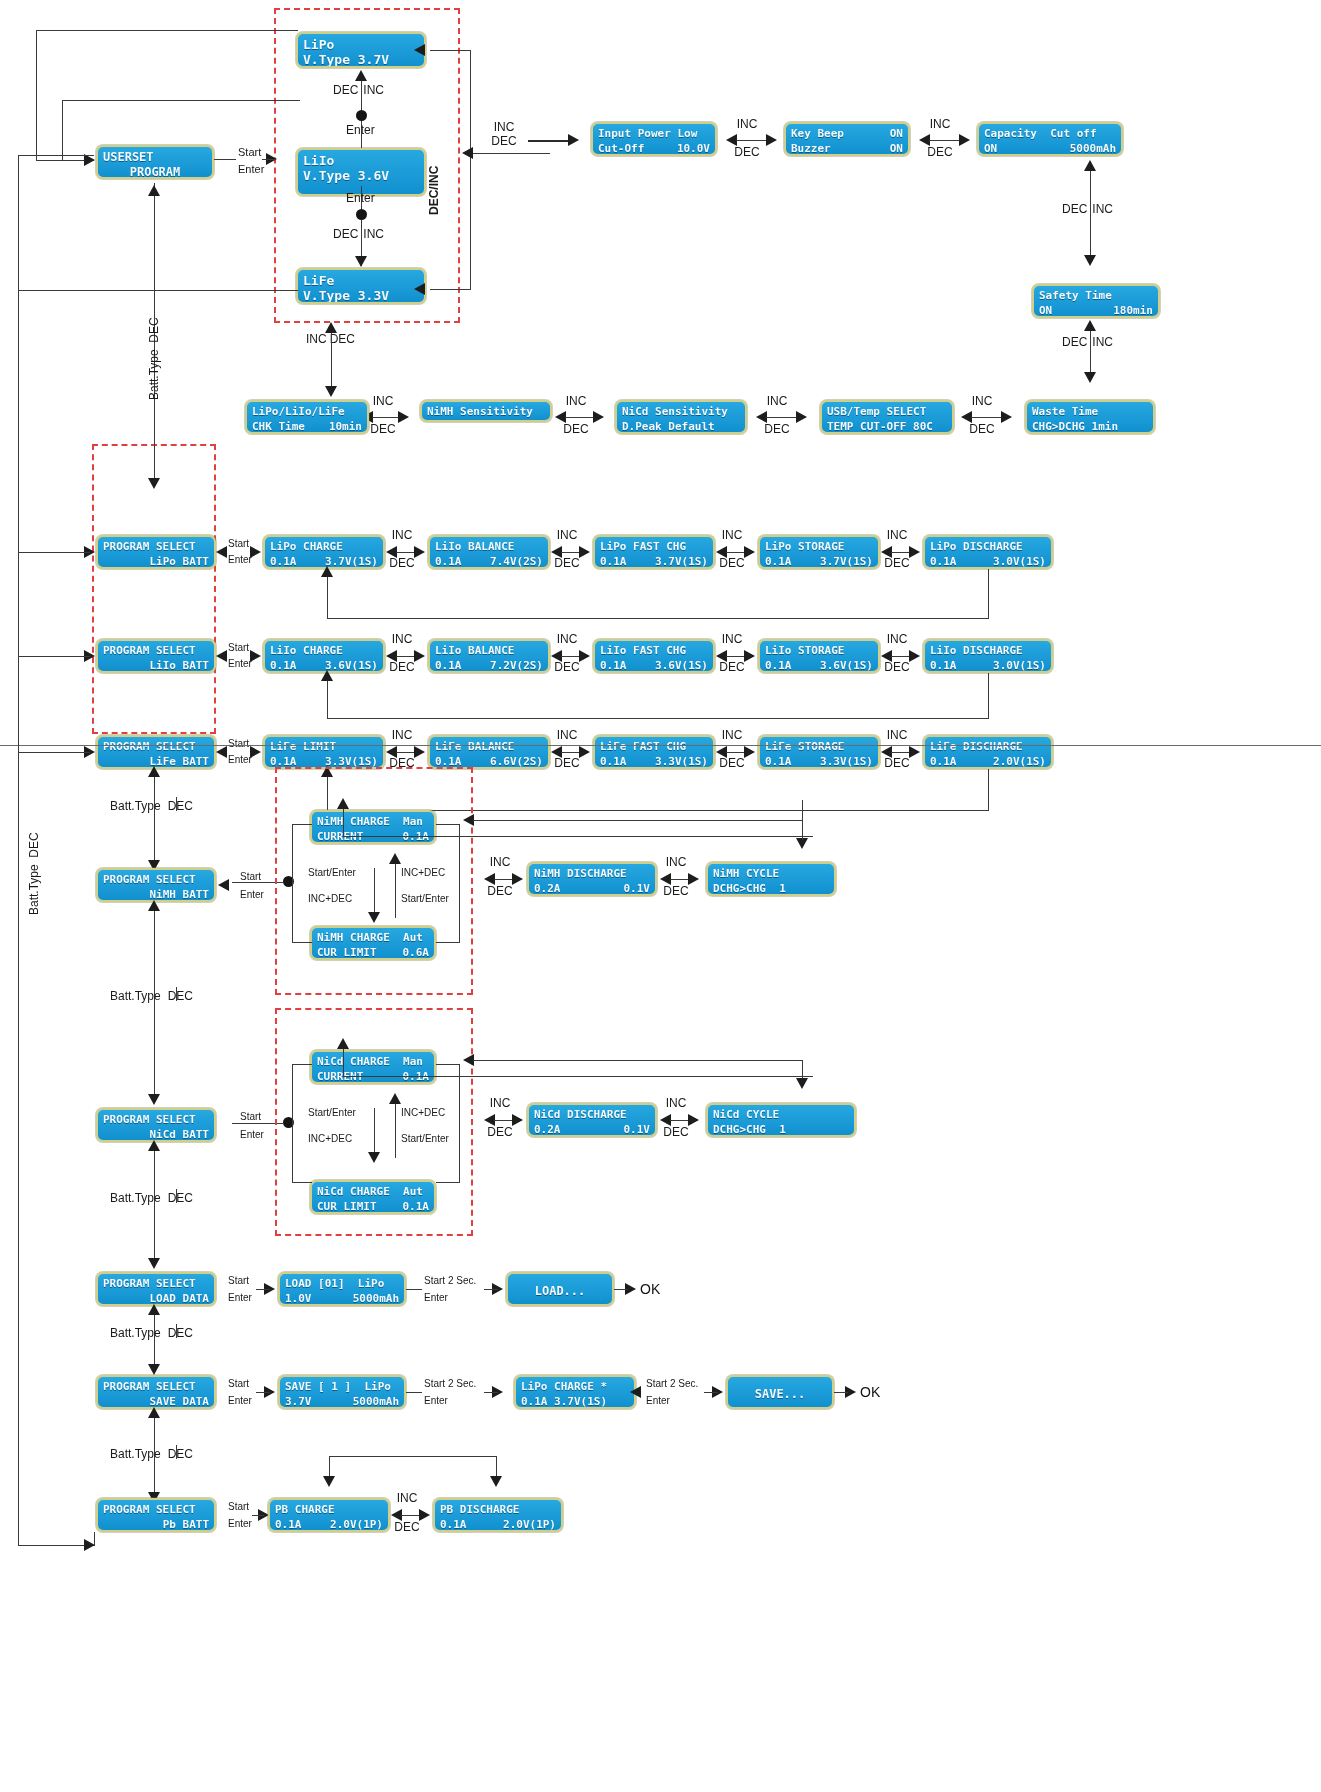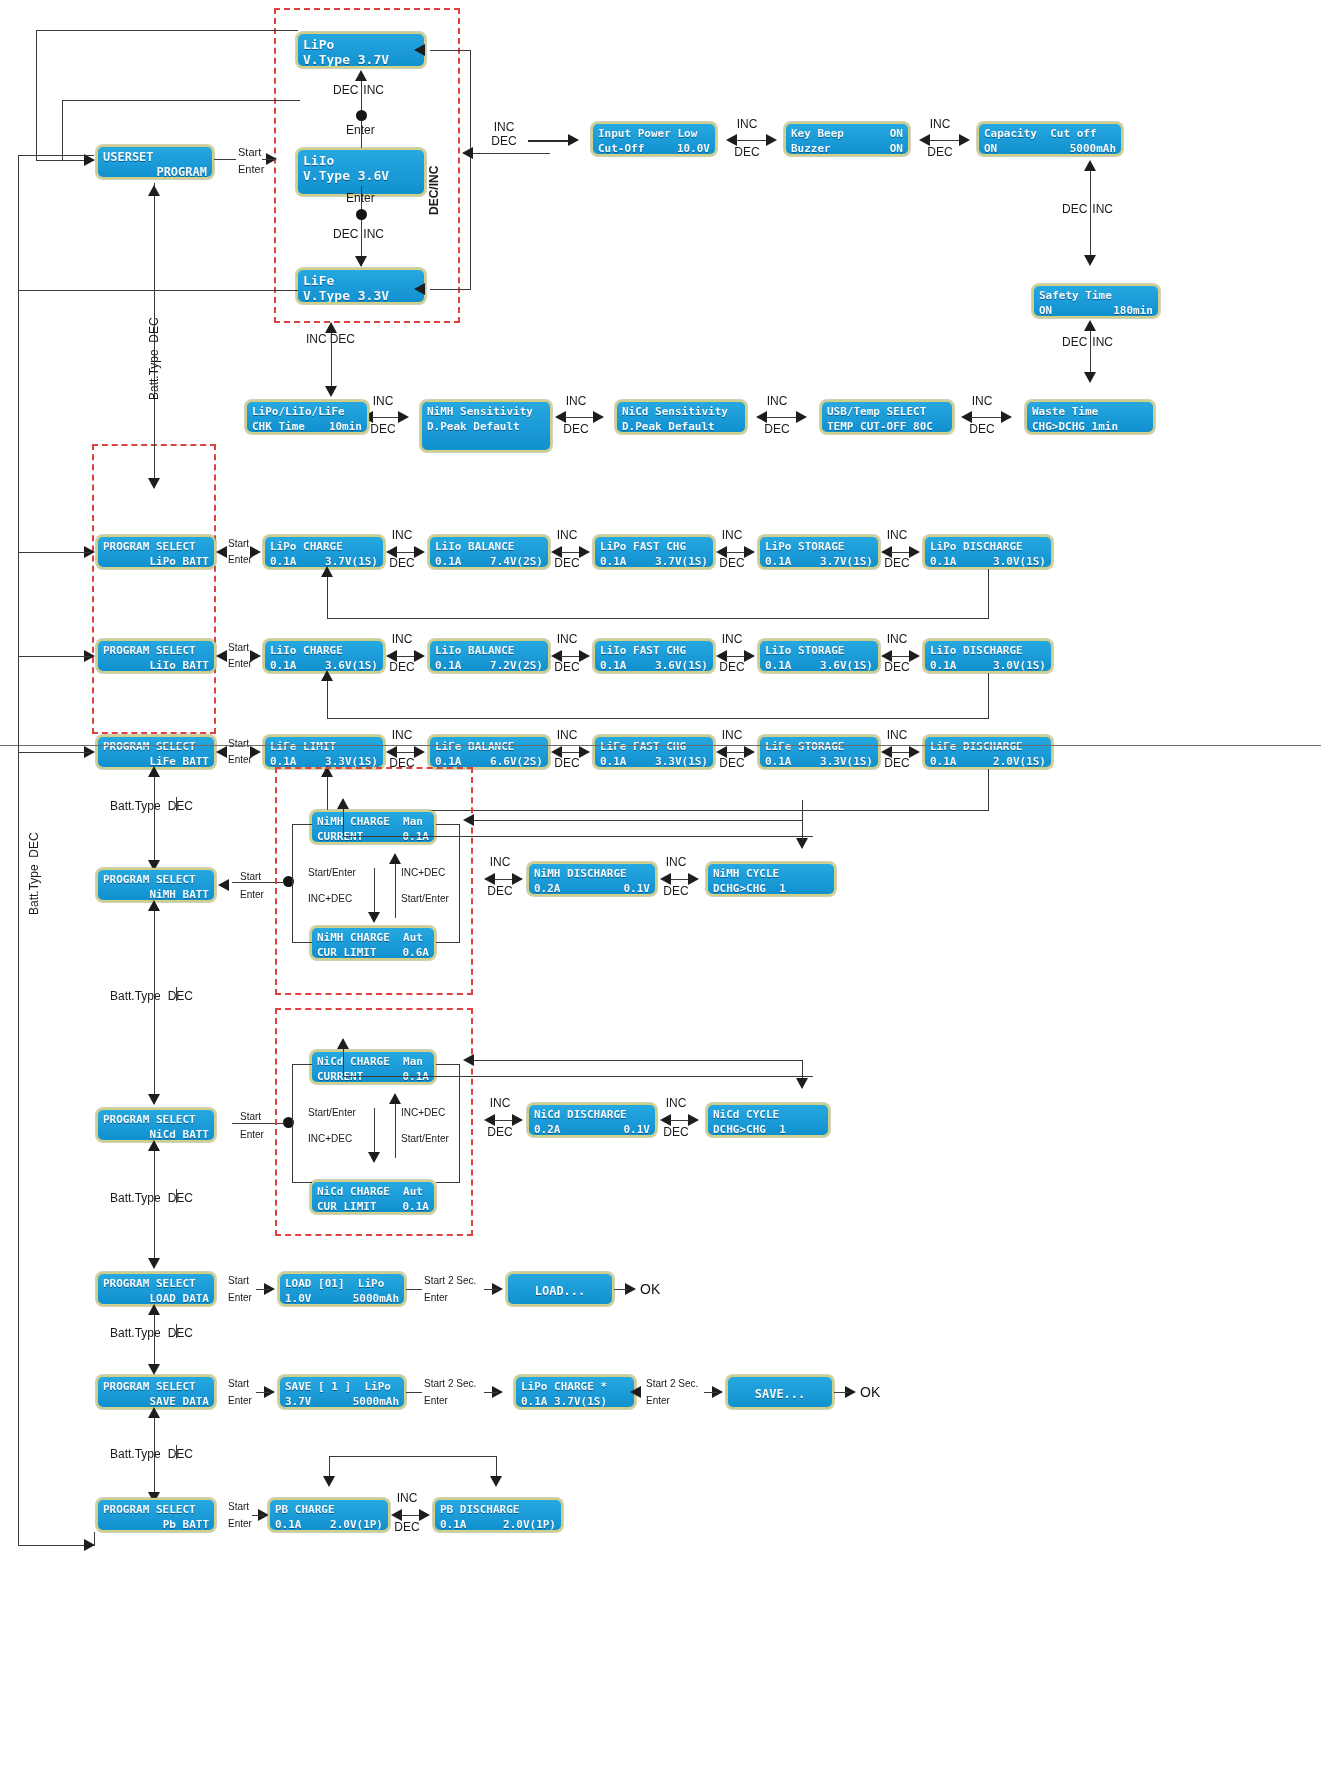--- a/index.html
+++ b/index.html
@@ -109,21 +109,21 @@
   <div class="ln lnv" style="left:470px;top:50px;height:240px;"></div>
   <div class="ln lnh" style="left:430px;top:50px;width:41px;"></div>
   <div class="ah l" style="left:414px;top:44px;"></div>
   <div class="ln lnh" style="left:430px;top:289px;width:41px;"></div>
   <div class="ah l" style="left:414px;top:283px;"></div>
   <div class="ln lnh" style="left:470px;top:153px;width:80px;"></div>
   <div class="ah l" style="left:462px;top:147px;"></div>
 
   <div class="lcd fs12" style="left:96px;top:145px;width:118px;height:34px;">
     <div class="l1">USERSET</div>
-    <div class="l2" style="text-align:right;">PROGRAM</div>
+    <div class="l2" style="text-align:center;">PROGRAM</div>
   </div>
 
   <div class="lb sm" style="left:238px;top:146px;">Start</div>
   <div class="lb sm" style="left:238px;top:163px;">Enter</div>
   <div class="ln lnh" style="left:214px;top:159px;width:22px;"></div>
   <div class="ah r" style="left:266px;top:153px;"></div>
   <div class="ln lnh" style="left:262px;top:159px;width:14px;"></div>
 
   <div class="ln lnh" style="left:36px;top:30px;width:262px;"></div>
   <div class="ln lnv" style="left:36px;top:30px;height:130px;"></div>
@@ -250,21 +250,21 @@
   <div class="ah l" style="left:555px;top:411px;"></div>
   <div class="ln lnh" style="left:565px;top:417px;width:30px;"></div>
   <div class="ah r" style="left:593px;top:411px;"></div>
   <div class="incdec" style="left:556px;top:394px;">
     <span>INC</span>
   </div>
   <div class="incdec" style="left:556px;top:422px;">
     <span>DEC</span>
   </div>
 
-  <div class="lcd fs11" style="left:420px;top:400px;width:132px;height:52px;">
+  <div class="lcd fs11" style="left:420px;top:400px;width:132px;height:22px;">
     <div class="l1">NiMH Sensitivity</div>
     <div class="l2">D.Peak Default</div>
   </div>
 
   <div class="ah l" style="left:362px;top:411px;"></div>
   <div class="ln lnh" style="left:372px;top:417px;width:28px;"></div>
   <div class="ah r" style="left:398px;top:411px;"></div>
   <div class="incdec" style="left:363px;top:394px;">
     <span>INC</span>
   </div>
@@ -752,21 +752,21 @@
   <div class="ah l" style="left:660px;top:1114px;"></div>
   <div class="ln lnh" style="left:670px;top:1120px;width:26px;"></div>
   <div class="ah r" style="left:688px;top:1114px;"></div>
   <div class="incdec" style="left:656px;top:1096px;">
     <span>INC</span>
   </div>
   <div class="incdec" style="left:656px;top:1125px;">
     <span>DEC</span>
   </div>
 
-  <div class="lcd fs11" style="left:706px;top:1103px;width:124px;height:34px;">
+  <div class="lcd fs11" style="left:706px;top:1103px;width:150px;height:34px;">
     <div class="l1">NiCd CYCLE</div>
     <div class="l2">DCHG&gt;CHG  1</div>
   </div>
 
   <div class="ln lnv" style="left:154px;top:1146px;height:120px;"></div>
   <div class="ah u" style="left:148px;top:1140px;"></div>
   <div class="ah d" style="left:148px;top:1258px;"></div>
   <div class="lb" style="left:110px;top:1192px;">Batt.Type<span style="display:inline-block;width:7px"></span>DEC</div>
   <div class="ln lnv" style="left:176px;top:1189px;height:14px;"></div>
 

